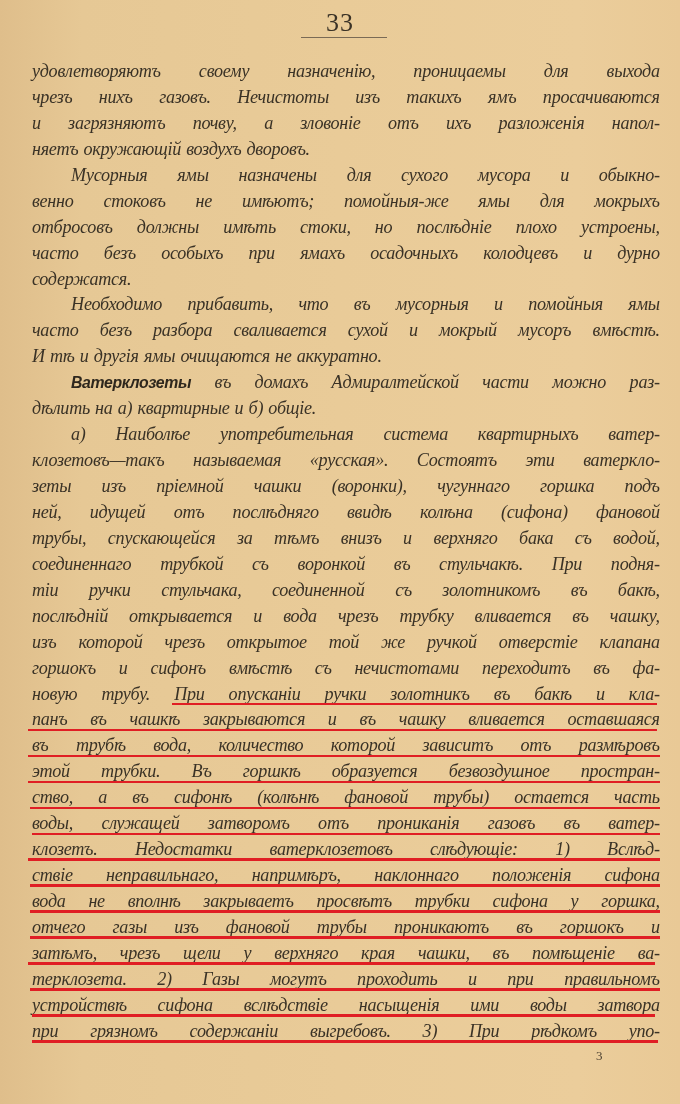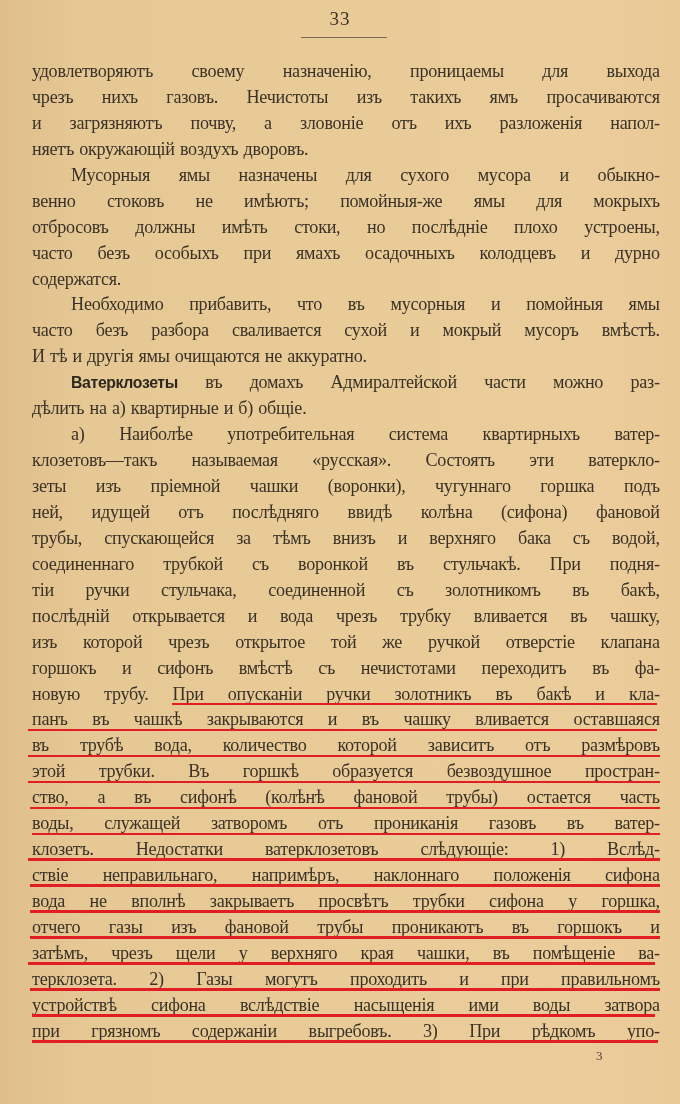--- a/index.html
+++ b/index.html
@@ -5,26 +5,26 @@
   html, body { margin: 0; padding: 0; }
   body {
     width: 680px; height: 1104px; overflow: hidden; position: relative;
     background: linear-gradient(90deg, #dfbe8b 0%, #e6c895 12%, #e9cb98 50%, #ebcd9b 85%, #e9c996 100%);
     font-family: "Liberation Serif", "DejaVu Serif", serif;
     color: #3a3226;
   }
   .page { position: absolute; left: 0; top: 0; width: 680px; height: 1104px; }
   .page-number {
     position: absolute; left: 0; width: 680px; top: 8px; text-align: center;
-    font-size: 19px; letter-spacing: 1px; color: #3b3327;
+    font-size: 26px; letter-spacing: 1px; color: #3b3327;
   }
   .page-rule {
     position: absolute; left: 301px; top: 37px; width: 86px; height: 1px; background: #7a6a55;
   }
-  .body-text { position: absolute; left: 32px; top: 58px; width: 628px; }
+  .body-text { position: absolute; left: 32px; top: 58px; width: 628px; font-style: italic; }
   .line {
     height: 25.95px; line-height: 25.95px; font-size: 19.5px;
     white-space: nowrap; text-align: justify; text-align-last: justify;
     position: relative; letter-spacing: -0.3px; word-spacing: 1px;
     transform: scaleX(0.93); transform-origin: left center; width: 675px;
   }
   .line.indent { padding-left: 42px; width: 633px; }
   .line.last { text-align-last: left; }
   .heading-word {
     font-family: "Liberation Sans", "DejaVu Sans", sans-serif; font-weight: bold;

